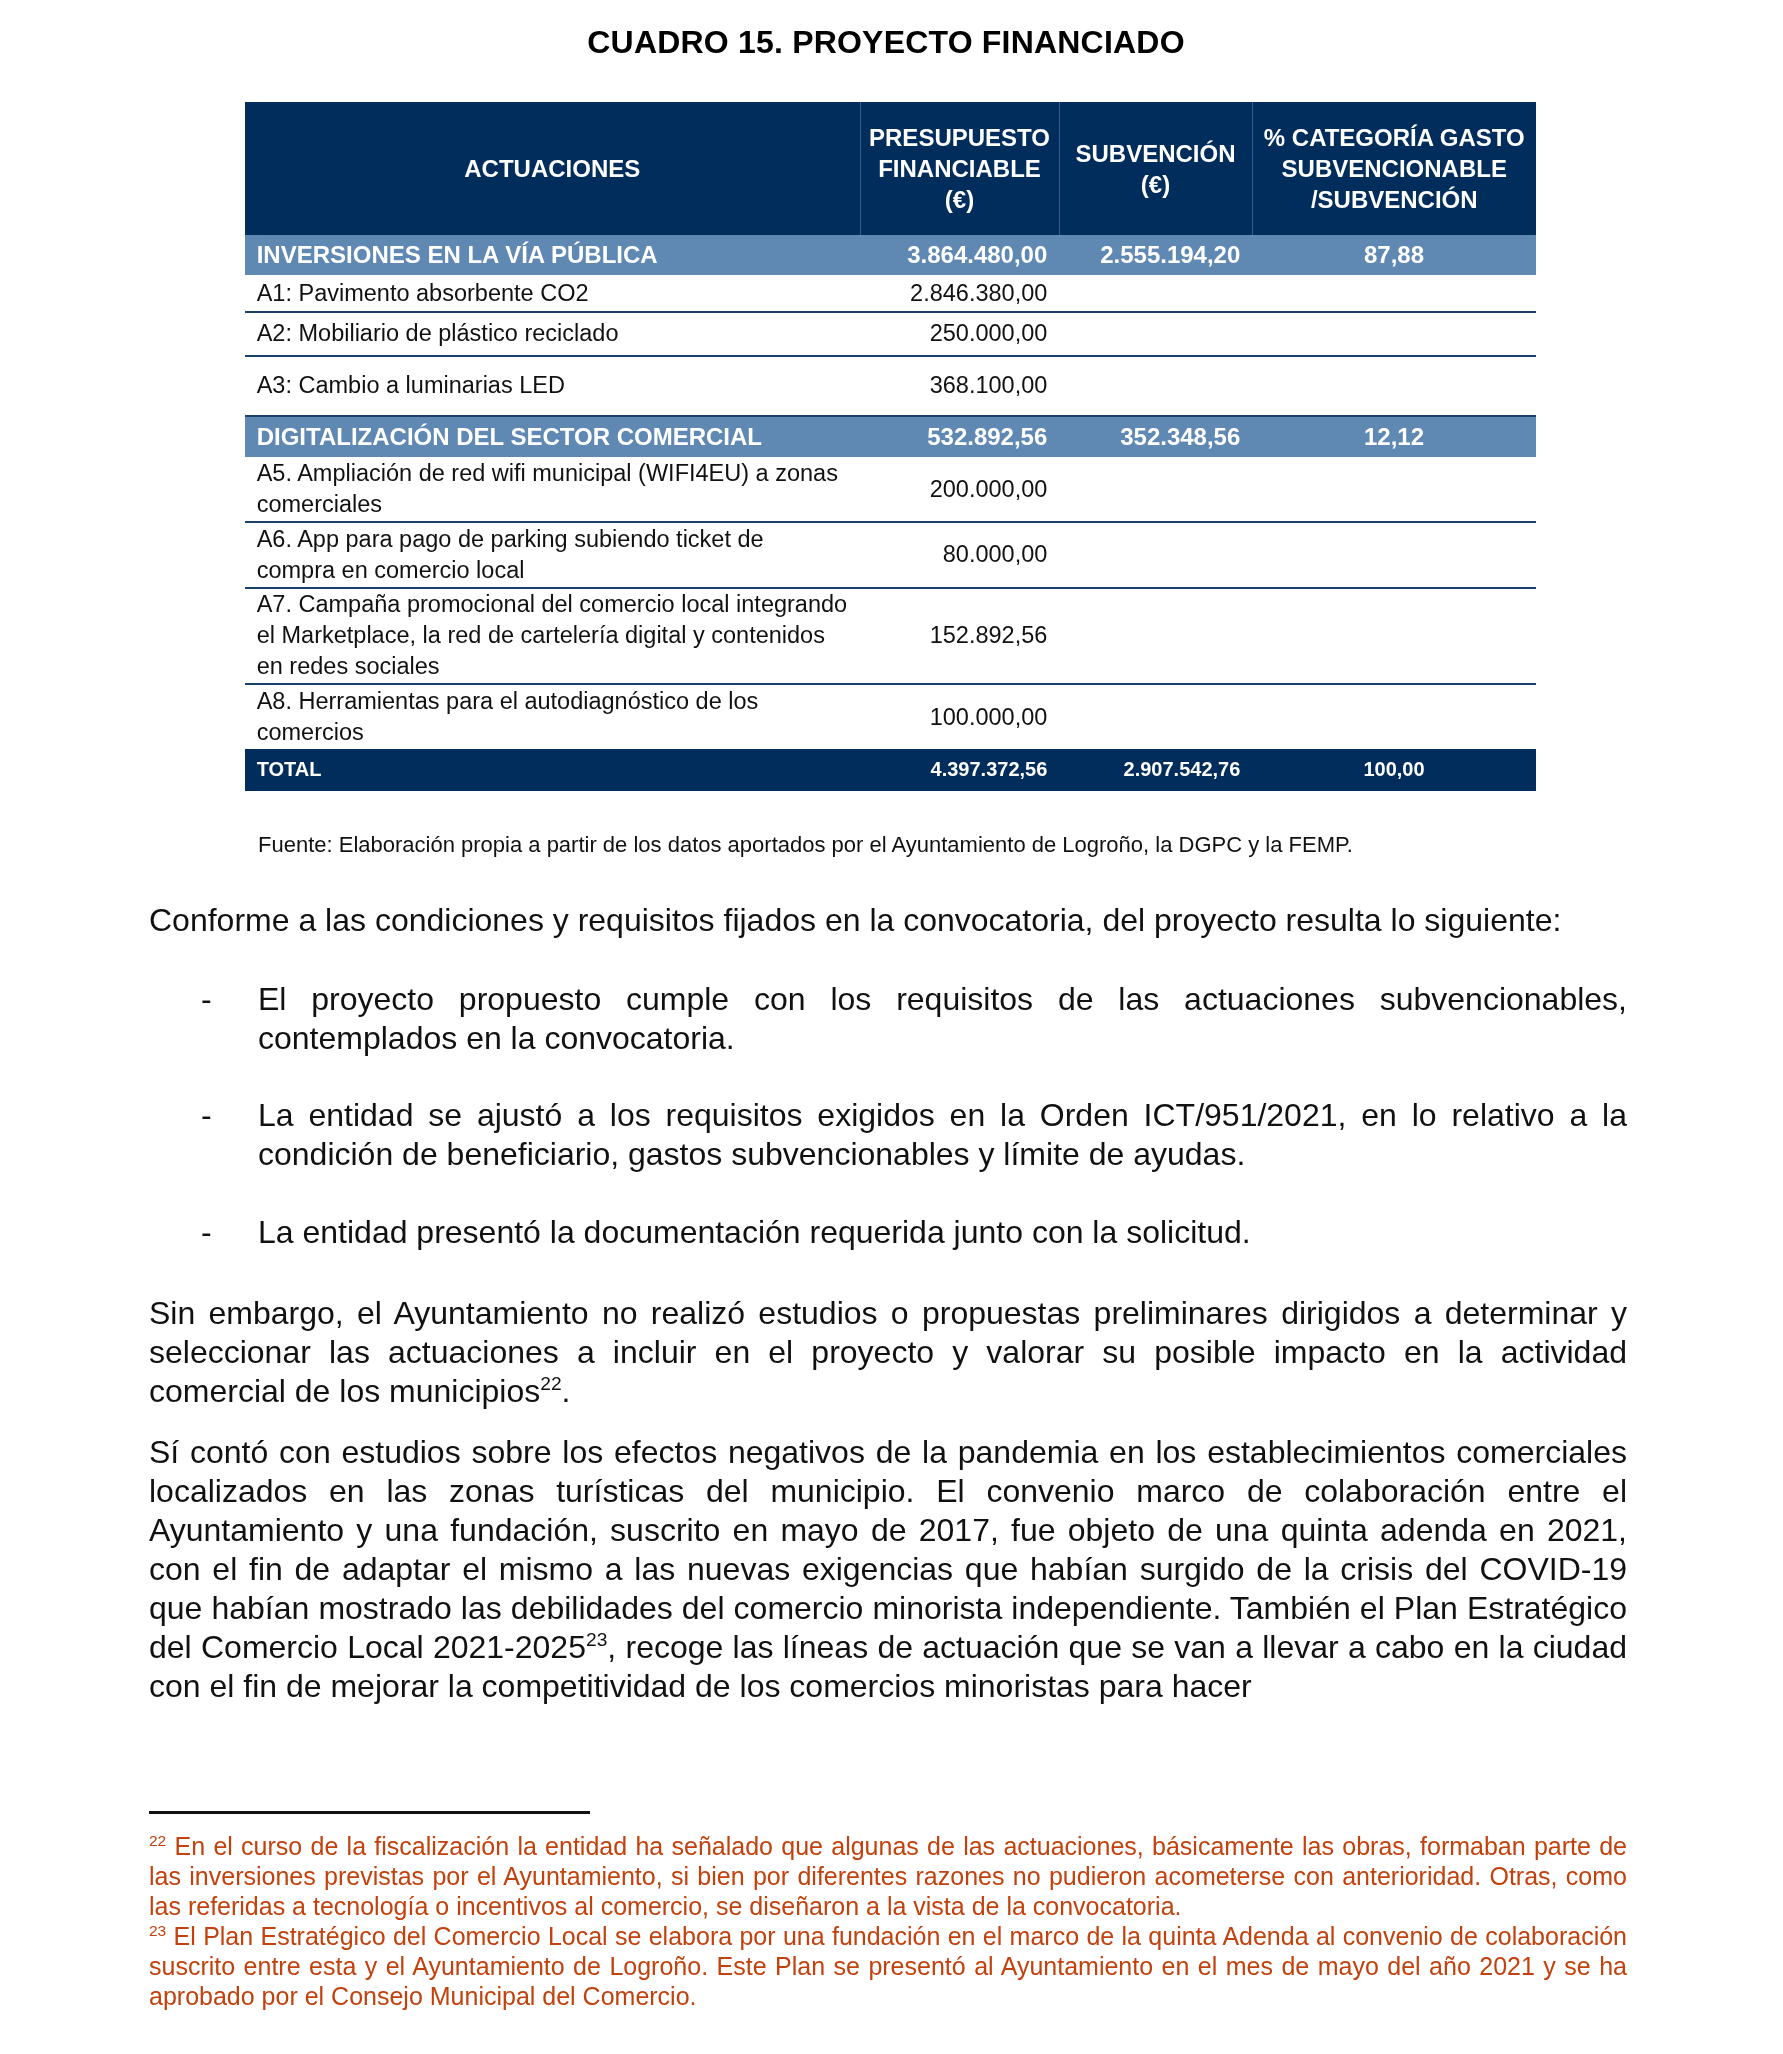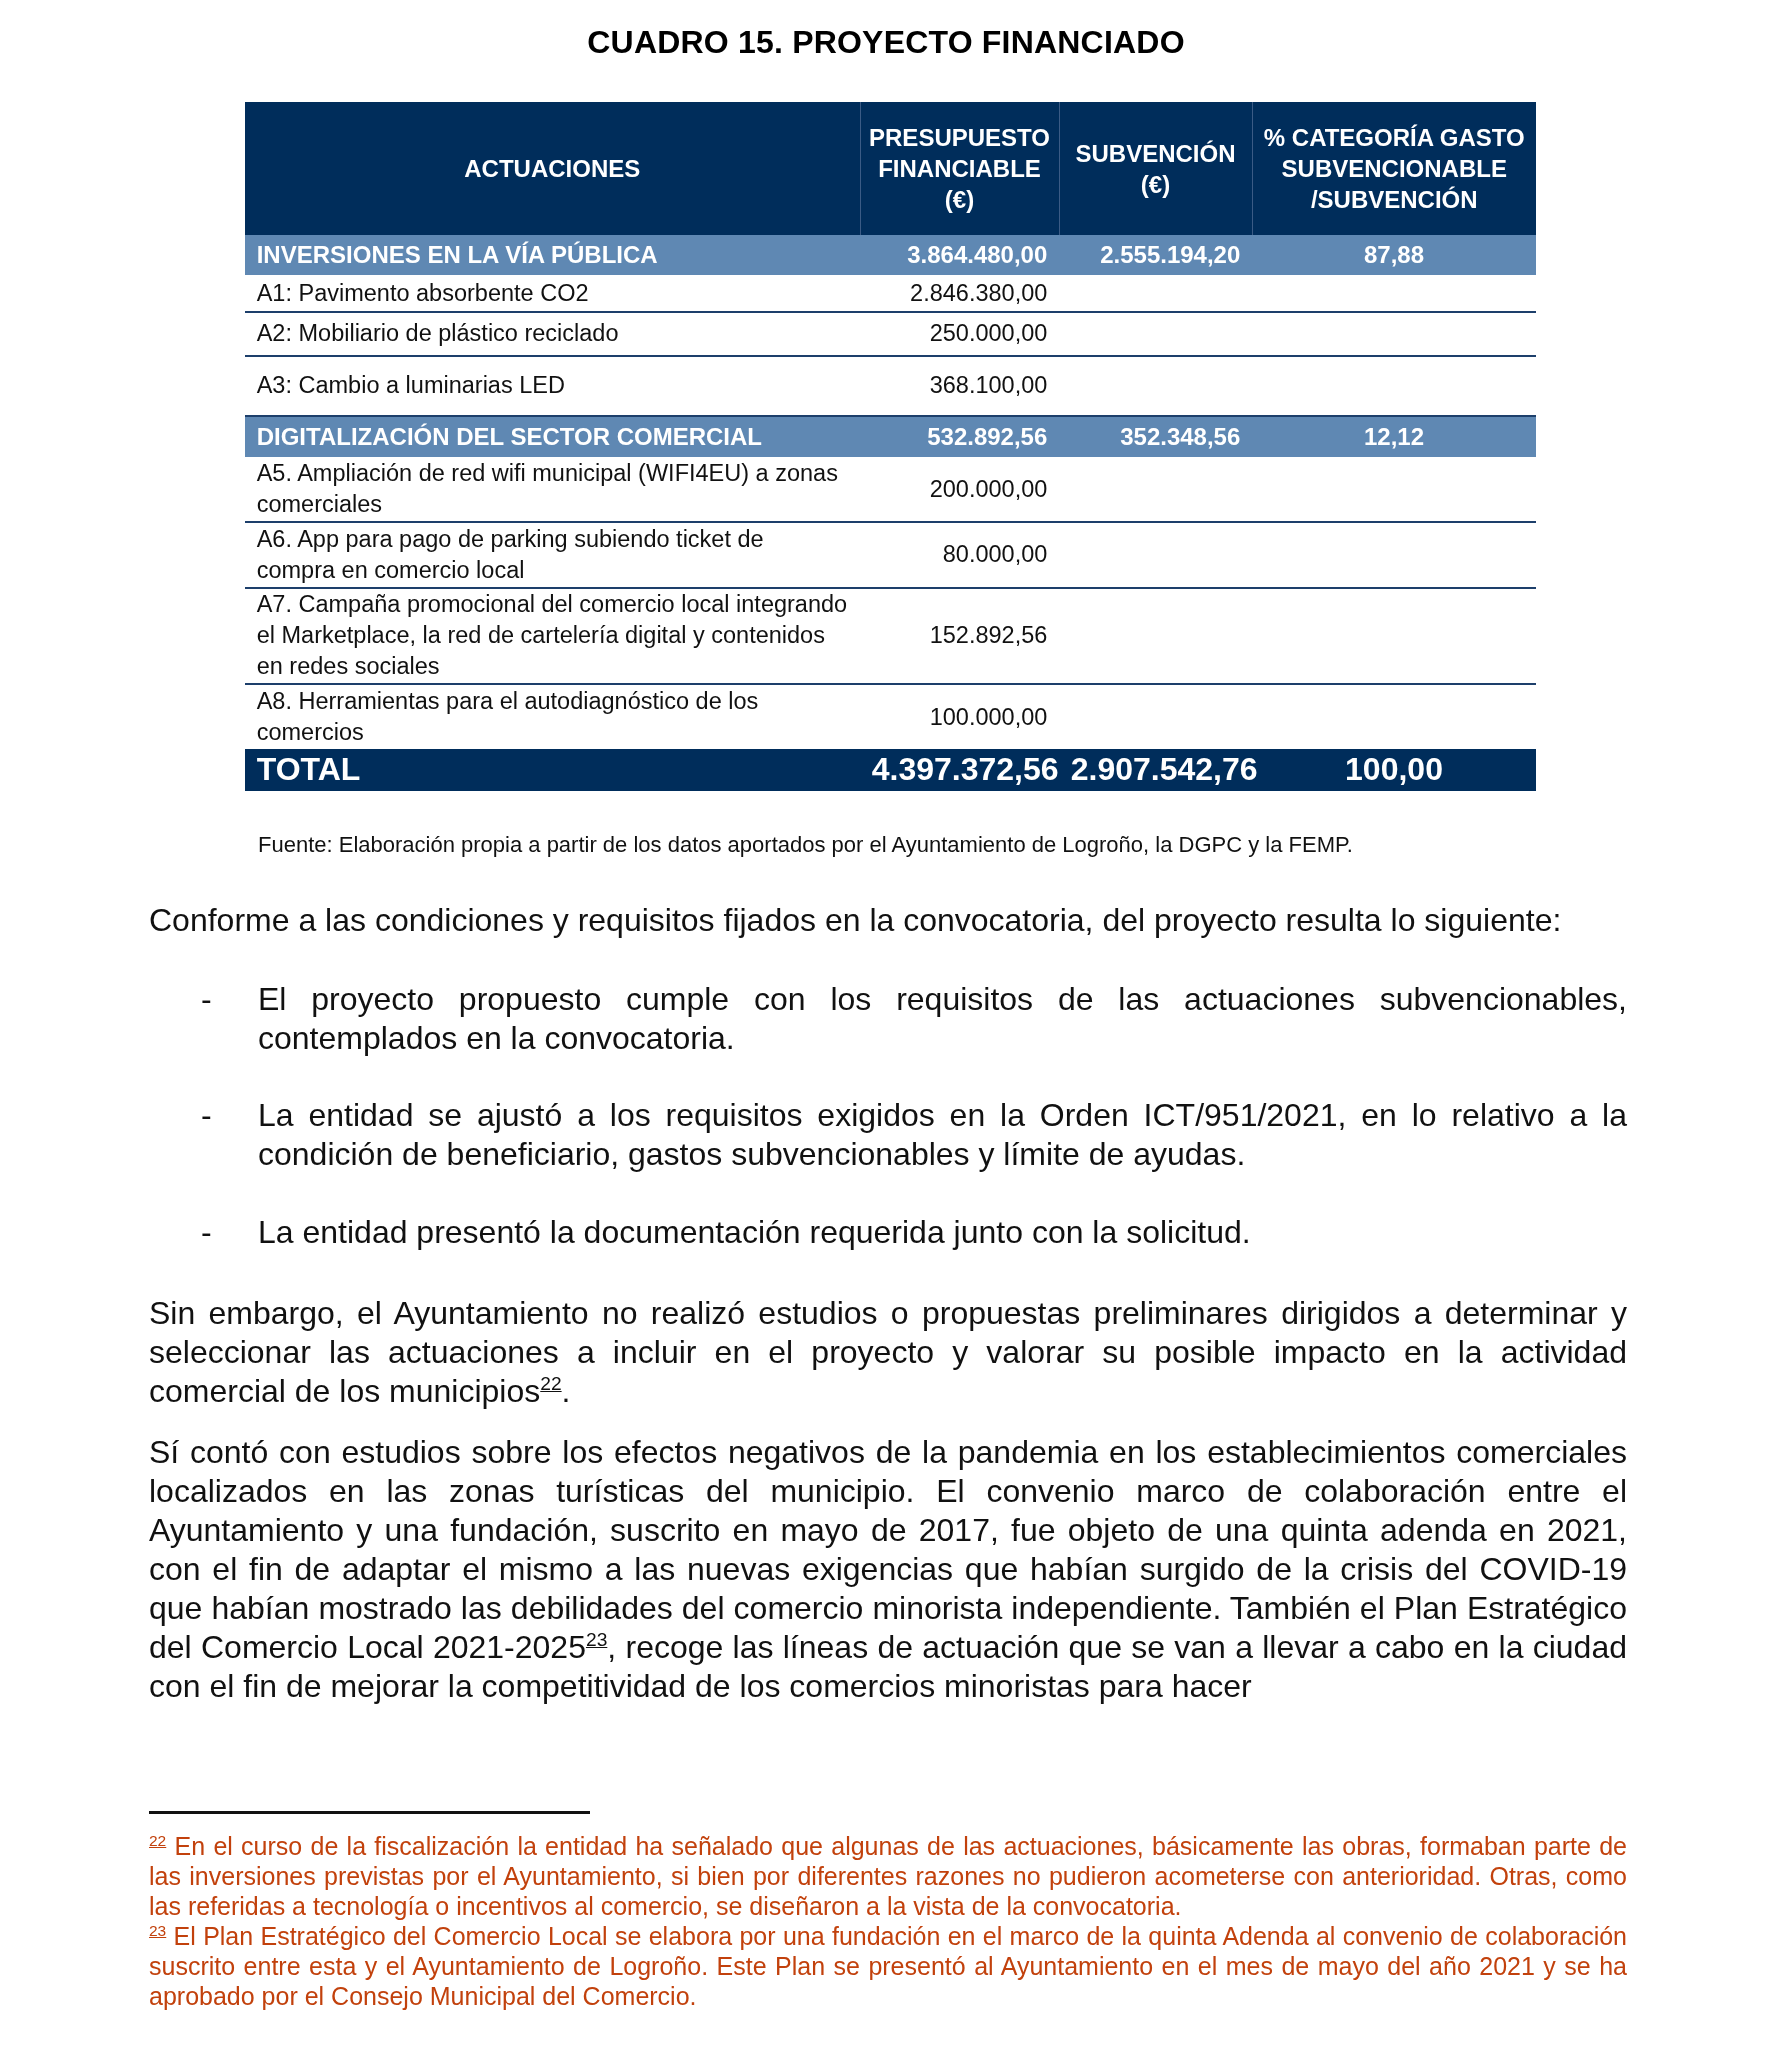--- a/index.html
+++ b/index.html
@@ -33,39 +33,39 @@
   }
   .cat td.num { text-align: right; padding-right: 11.7px; margin-top: 36px; }
   .cat td.pct { text-align: center; }
   .item td {
     font-size: 23.5px; line-height: 31px; padding: 0.8px 11.7px; vertical-align: middle;
     border-bottom: 2.5px solid #1d3f6b; color: #111;
   }
   .item.last td { border-bottom: none; }
   .item td.num { text-align: right; }
   .tot td {
-    background: #002d5b; color: #fff; font-weight: bold; font-size: 32px;
+    background: #002d5b; color: #fff; font-weight: bold; font-size: 20px;
     height: 42px; padding: 0 11.7px; vertical-align: middle;
   }
   .tot td.num { text-align: right; }
   .tot td.pct { text-align: center; }
   .source {
     position: absolute; left: 258px; top: 832px; font-size: 22px; color: #111;
   }
   .body-text {
     position: absolute; left: 149px; width: 1478px; font-size: 32px; line-height: 39px;
     text-align: justify; color: #111;
   }
   .bullet {
     position: absolute; left: 201px; width: 1426px; font-size: 32px; line-height: 39px;
     text-align: justify; color: #111;
   }
   .bullet .dash { position: absolute; left: 0; top: 0; }
   .bullet .btxt { margin-left: 57px; display: block; text-align: justify; }
-  sup { font-size: 60%; line-height: 0; vertical-align: super; text-decoration: underline; }
+  sup { font-size: 60%; line-height: 0; vertical-align: super; }
   .fn-rule {
     position: absolute; left: 149px; top: 1811px; width: 441px; height: 2.5px; background: #111;
   }
   .footnotes {
     position: absolute; left: 149px; top: 1831px; width: 1478px; font-size: 25px; line-height: 30px;
     text-align: justify; color: #c2410c;
   }
   .footnotes p { margin: 0; }
   .footnotes sup { font-size: 62%; }
 </style>

